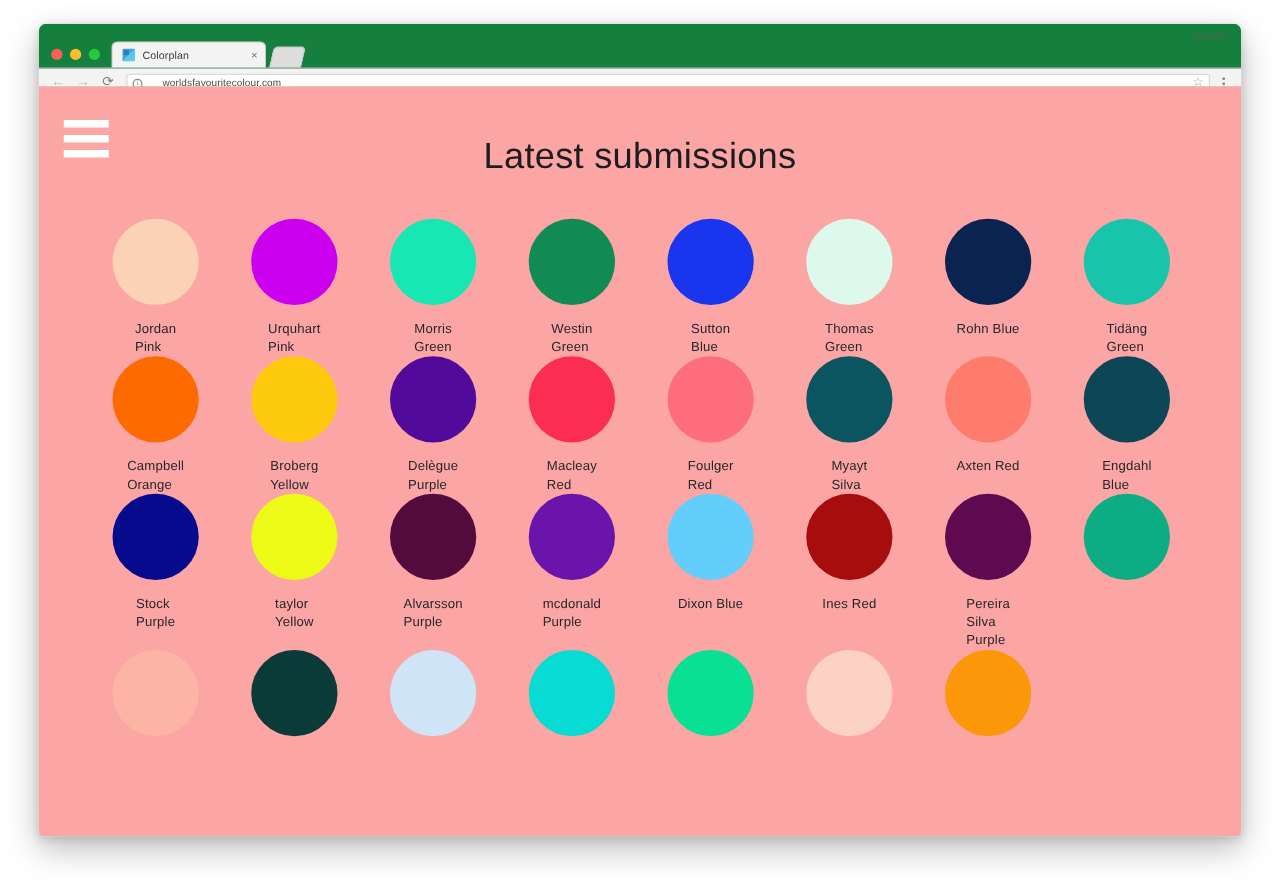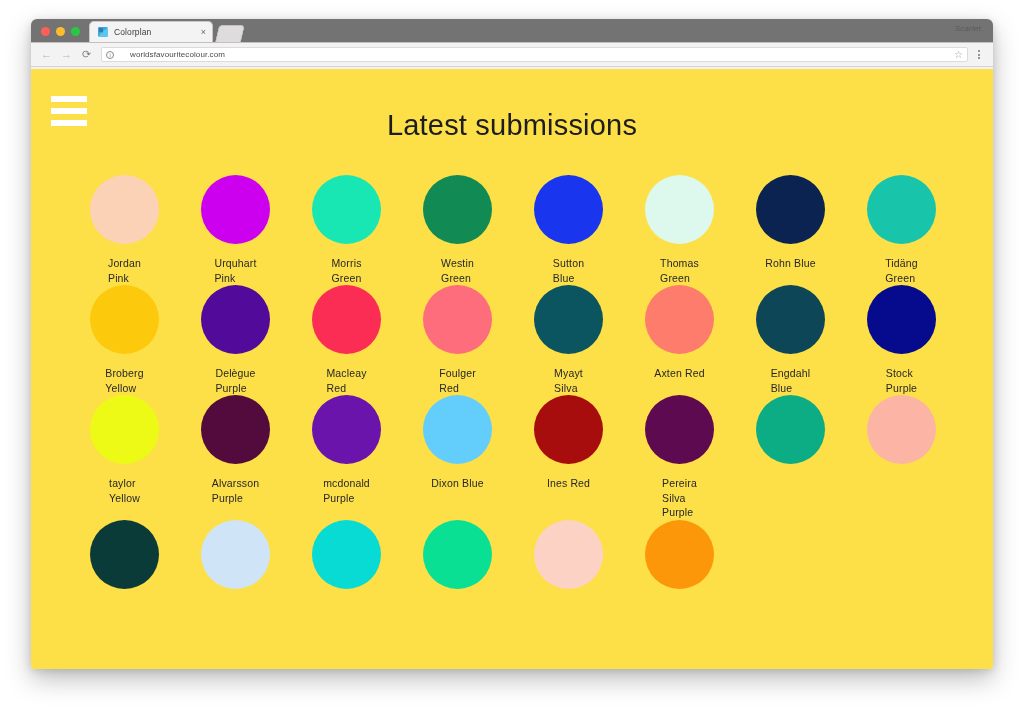--- a/index.html
+++ b/index.html
@@ -25,22 +25,22 @@
     height: 650px;
     border-radius: 6px 6px 4px 4px;
     background: #f2f2f2;
     box-shadow: 0 10px 26px rgba(0,0,0,0.26), 0 2px 8px rgba(0,0,0,0.13);
     overflow: hidden;
   }
 
   
   #tab-strip {
     position: relative;
-    height: 24px;
-    background: #737373;
+    height: 36px;
+    background: #15803d;
     border-bottom: 1px solid #c2c0c0;
     display: flex;
     align-items: flex-end;
   }
 
   #traffic-lights {
     display: flex;
     align-items: center;
     gap: 6px;
     padding: 0 9px 6px 10px;
@@ -199,21 +199,21 @@
     font-style: italic;
   }
 
   
   #page-viewport {
     position: absolute;
     left: 0;
     top: 50px;
     right: 0;
     bottom: 0;
-    background: #fde047;
+    background: #fca5a5;
     overflow: hidden;
   }
 
   #hamburger-menu {
     position: absolute;
     left: 20px;
     top: 27px;
     width: 36px;
     display: flex;
     flex-direction: column;
@@ -352,20 +352,25 @@
         <div class="swatch-cell">
           <div class="swatch-dot" style="background: rgb(11, 35, 80);"></div>
           <div class="swatch-label">Rohn Blue</div>
         </div>
         <div class="swatch-cell">
           <div class="swatch-dot" style="background: rgb(24, 197, 170);"></div>
           <div class="swatch-label">Tidäng
 Green</div>
         </div>
         <div class="swatch-cell">
+          <div class="swatch-dot" style="background: rgb(253, 106, 0);"></div>
+          <div class="swatch-label">Campbell
+Orange</div>
+        </div>
+        <div class="swatch-cell">
           <div class="swatch-dot" style="background: rgb(253, 201, 13);"></div>
           <div class="swatch-label">Broberg
 Yellow</div>
         </div>
         <div class="swatch-cell">
           <div class="swatch-dot" style="background: rgb(81, 10, 153);"></div>
           <div class="swatch-label">Delègue
 Purple</div>
         </div>
         <div class="swatch-cell">

